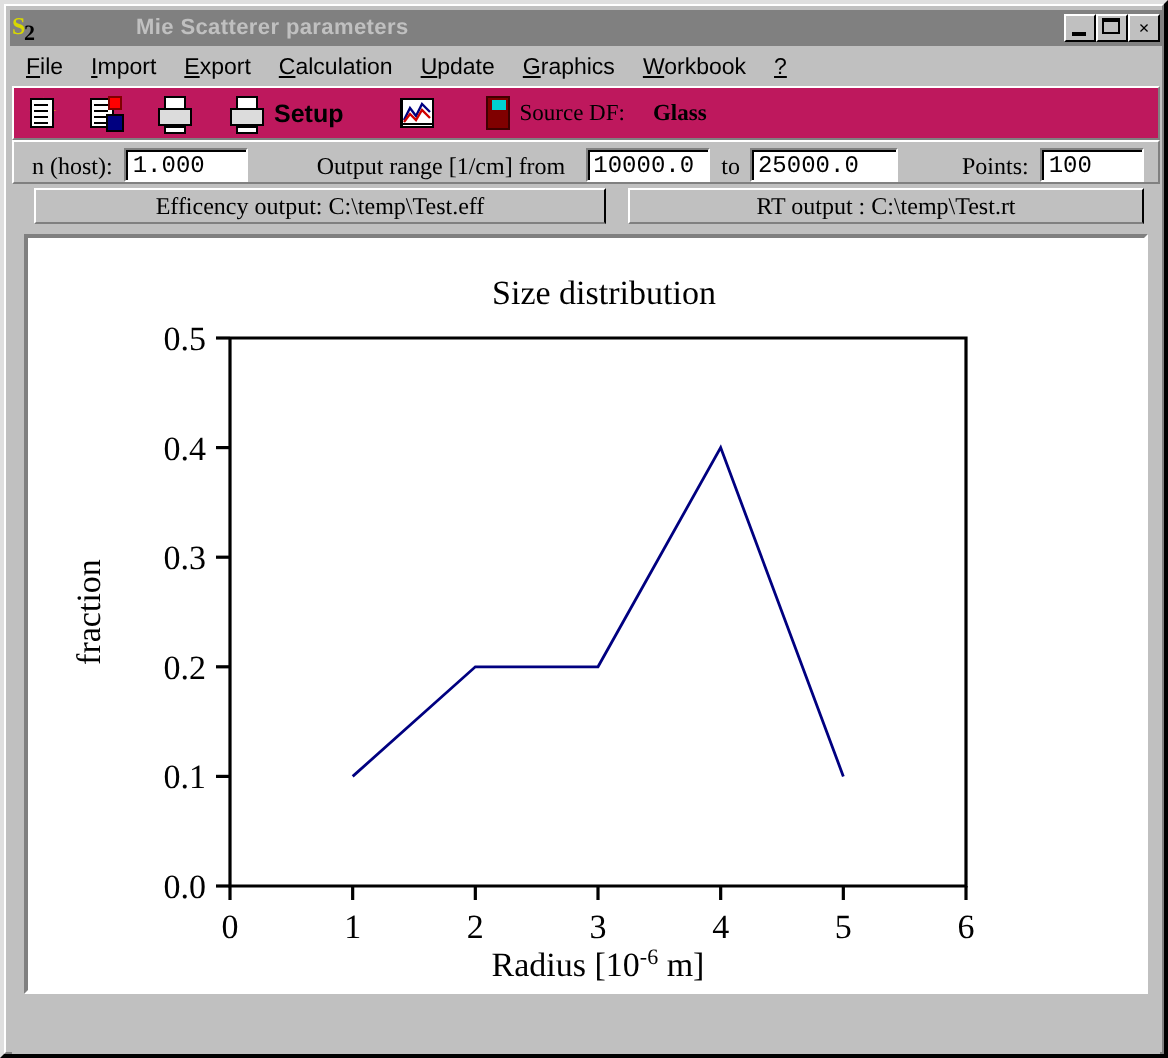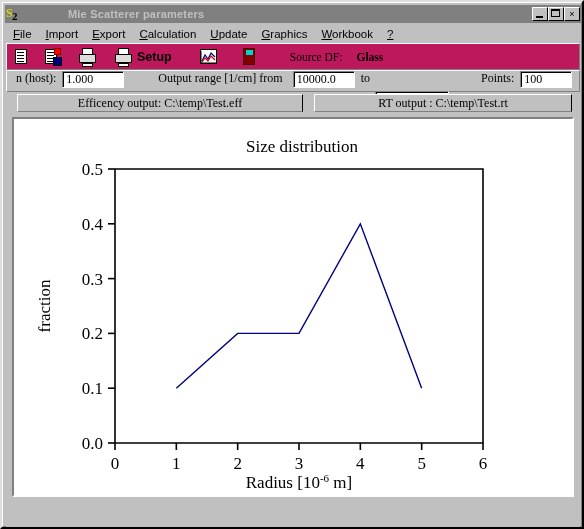--- a/index.html
+++ b/index.html
@@ -234,55 +234,55 @@
   }
   .door-window {
     position: absolute;
     left: 2px; top: 1px;
     width: 7px; height: 5px;
     background: #00d0d0;
   }
   #source-df-group {
     display: flex;
     align-items: baseline;
-    margin-left: 30px;
+    margin-left: 0;
     font-size: 11.5px;
     font-family: "Liberation Serif", serif;
     color: #000;
   }
   #source-df-value { margin-left: 14px; font-weight: bold; }
 
   
   #params-panel {
     position: absolute;
     left: 3px; top: 67px;
     width: 574px; height: 22px;
     background: #c0c0c0;
     border-top: 1px solid #ffffff;
     border-left: 1px solid #ffffff;
     border-right: 1px solid #808080;
     border-bottom: 1px solid #808080;
     box-sizing: border-box;
     display: flex;
-    align-items: flex-start;
+    align-items: flex-end;
     font-family: "Liberation Serif", serif;
     font-size: 12px;
     color: #000;
   }
   .param-label { white-space: nowrap; }
   .text-field {
     background: #ffffff;
     border-left: 1px solid #808080;
     border-top: 1px solid #808080;
     border-right: 1px solid #ffffff;
     border-bottom: 1px solid #ffffff;
     box-shadow: inset 1px 1px 0 #000000;
     box-sizing: border-box;
     height: 17px;
-    font-family: Liberation Serif, serif;
+    font-family: Liberation Mono, monospace;
     font-size: 12px;
     color: #000;
     display: flex;
     align-items: center;
     padding-left: 3px;
     overflow: hidden;
     white-space: nowrap;
   }
 
   

